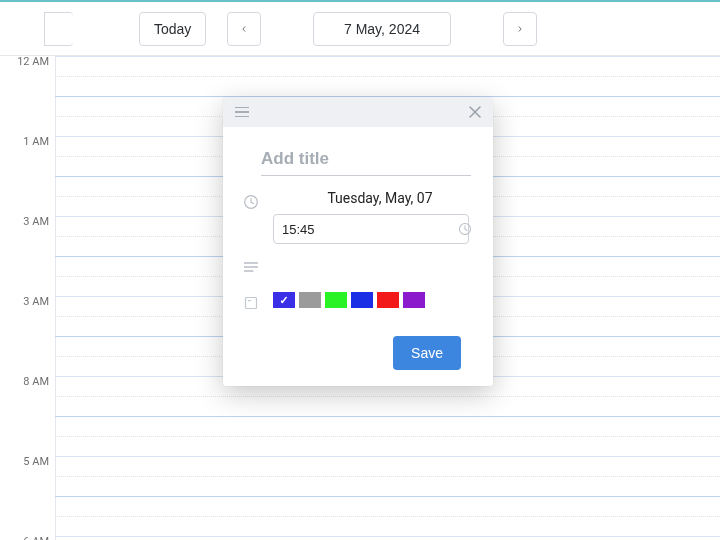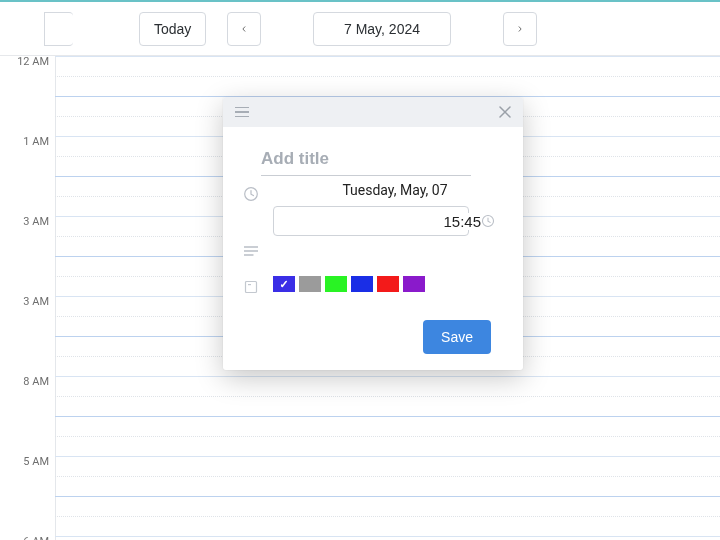--- a/index.html
+++ b/index.html
@@ -54,21 +54,21 @@
   .hour-lines { position:absolute; left:55px; right:0; top:0; height:80px; }
   .line { position:absolute; left:0; right:0; height:0; border-top:1px solid #e4e7eb; }
   .line.solid-blue { border-top:1px solid #cfe0f5; }
   .line.dotted { border-top:1px dotted #dfe3e8; }
   .grid-left-border { position:absolute; left:55px; top:0; bottom:0; width:0; border-left:1px solid #e4e7eb; }
 
   
   .dialog {
     position: absolute;
     left: 223px; top: 97px;
-    width: 300px;
+    width: 270px;
     background: #fff;
     border-radius: 3px;
     box-shadow: 0 8px 28px rgba(0,0,0,.22), 0 0 0 1px rgba(0,0,0,.02);
     z-index: 10;
   }
   .dlg-header {
     height: 30px;
     background: #eef0f3;
     border-top-left-radius: 3px; border-top-right-radius:3px;
     display:flex; align-items:center; justify-content:space-between;
@@ -78,30 +78,30 @@
   .hamburger span { height:1.5px; background:#a7adb5; display:block; }
   .close-x { color:#9aa0a8; font-size:16px; line-height:1; cursor:pointer; }
   .dlg-body { padding: 20px 20px 16px 20px; }
   .title-input {
     width: 210px; margin-left: 18px;
     border:none; border-bottom:1px solid #c9cdd3;
     font-size: 17px; font-weight:600; color:#333;
     padding: 2px 0 6px 0; outline:none;
   }
   .title-input::placeholder { color:#a7adb5; font-weight:600; }
-  .row { display:flex; align-items:flex-start; gap: 14px; margin-top: 6px; }
+  .row { display:flex; align-items:flex-start; gap: 14px; margin-top: 14px; }
   .row-icon { width: 16px; flex:none; color:#b9bec6; display:flex; justify-content:center; padding-top:4px;}
   .row-content { flex:1; }
   .date-text { font-size:14px; color:#222; text-align:center; margin-bottom:8px; margin-left:14px;}
   .time-field {
     position:relative; display:flex; align-items:center;
     border:1px solid #cfd3d9; border-radius:4px;
     height:30px; width: 196px; padding: 0 8px;
   }
-  .time-field input { border:none; outline:none; font-size:15px; flex:1; color:#222;text-align:right;}
+  .time-field input { border:none; outline:none; font-size:13px; flex:1; color:#222;}
   .time-field .clock-small { color:#b9bec6; font-size:14px; }
   .desc-input {
     width: 196px; border:none; border-bottom:1px solid #c9cdd3;
     font-size:14px; padding: 2px 0 6px 0; outline:none; color:#333;
   }
   .desc-input::placeholder { color:#a7adb5; }
   .swatches { display:flex; gap:4px; }
   .swatch { width:22px; height:16px; cursor:pointer; display:flex; align-items:center; justify-content:center; }
   .swatch.selected::after { content:"✓"; color:#fff; font-size:11px; font-weight:bold; }
   .dlg-footer { display:flex; justify-content:flex-end; padding: 10px 32px 16px; }

